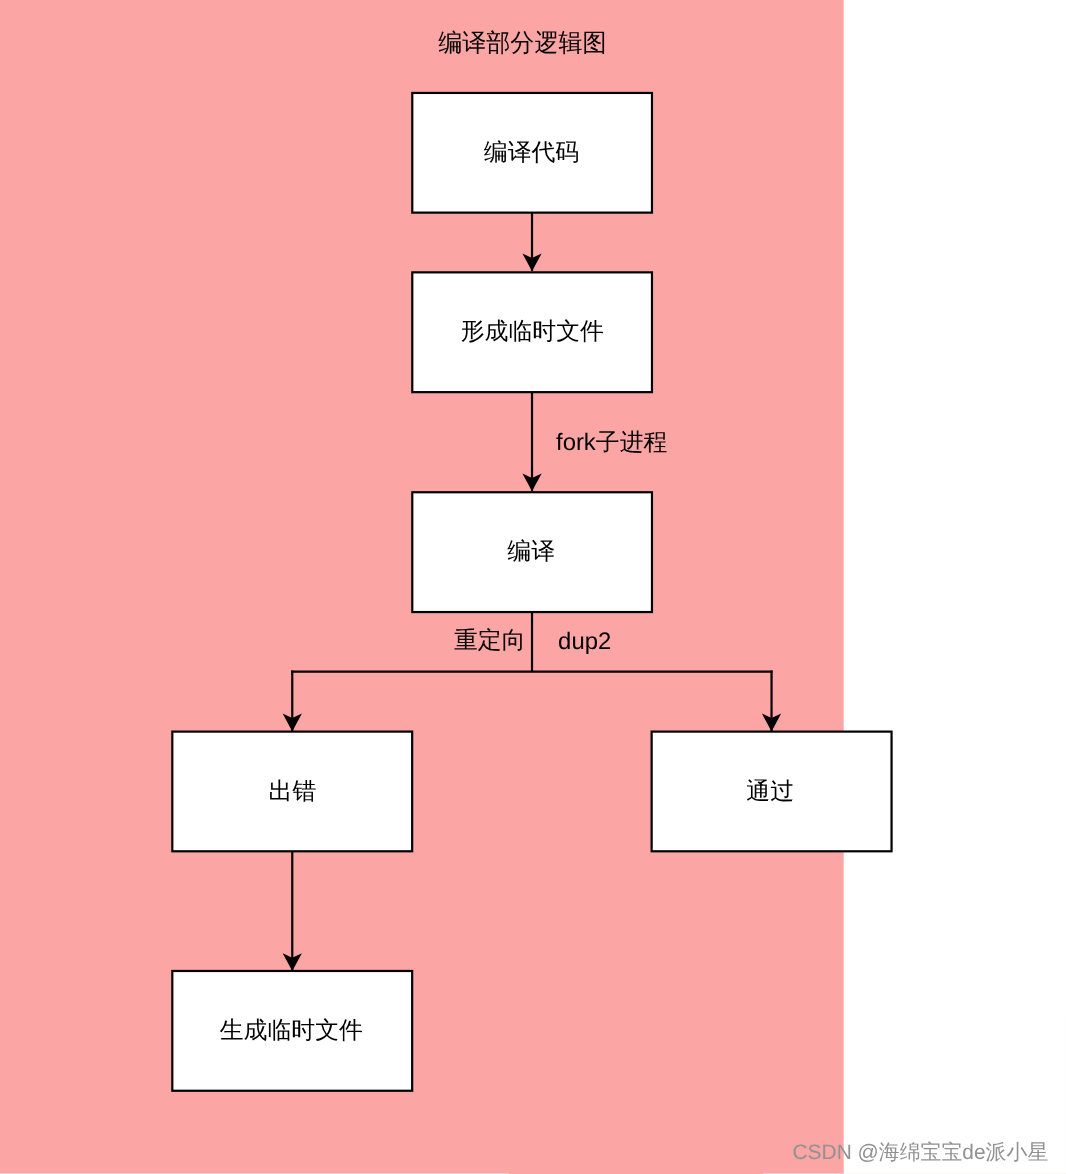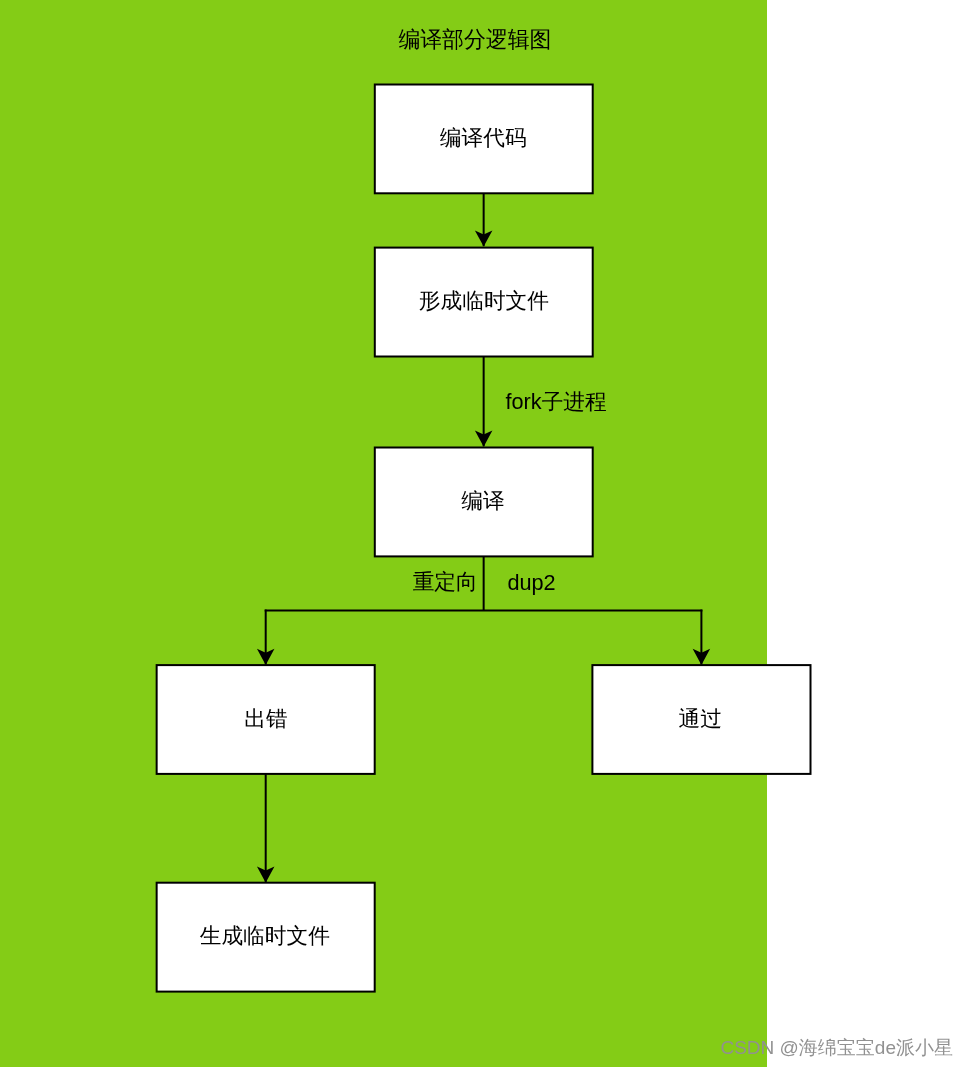--- a/index.html
+++ b/index.html
@@ -1,19 +1,19 @@
 <!DOCTYPE html>
 <html><head>
 <meta charset="utf-8">
 <title>flowchart</title>
 <style>
   html,body{margin:0;padding:0;background:#ffffff;}
   body{width:969px;height:1067px;overflow:hidden;
        font-family:"Liberation Sans", sans-serif;}
-  #canvas{position:relative;width:767px;height:1067px;background:#84cc16;}
+  #canvas{position:relative;width:767px;height:1067px;background:#fca5a5;}
   svg#diagram{position:absolute;left:0;top:0;width:969px;height:1067px;display:block;
               shape-rendering:geometricPrecision;}
   .node-box{fill:#ffffff;stroke:#000000;stroke-width:2;}
   .edge-line{stroke:#000000;stroke-width:2;fill:none;stroke-linecap:butt;}
   .arrow-head{fill:#000000;stroke:none;}
   .dtext{fill:#000000;font-family:"Liberation Sans", sans-serif;
          font-size:21.7px;text-anchor:middle;}
   .wm-text{fill:#919191;font-size:19px;text-anchor:end;
            font-family:"Liberation Sans", sans-serif;}
 </style>

